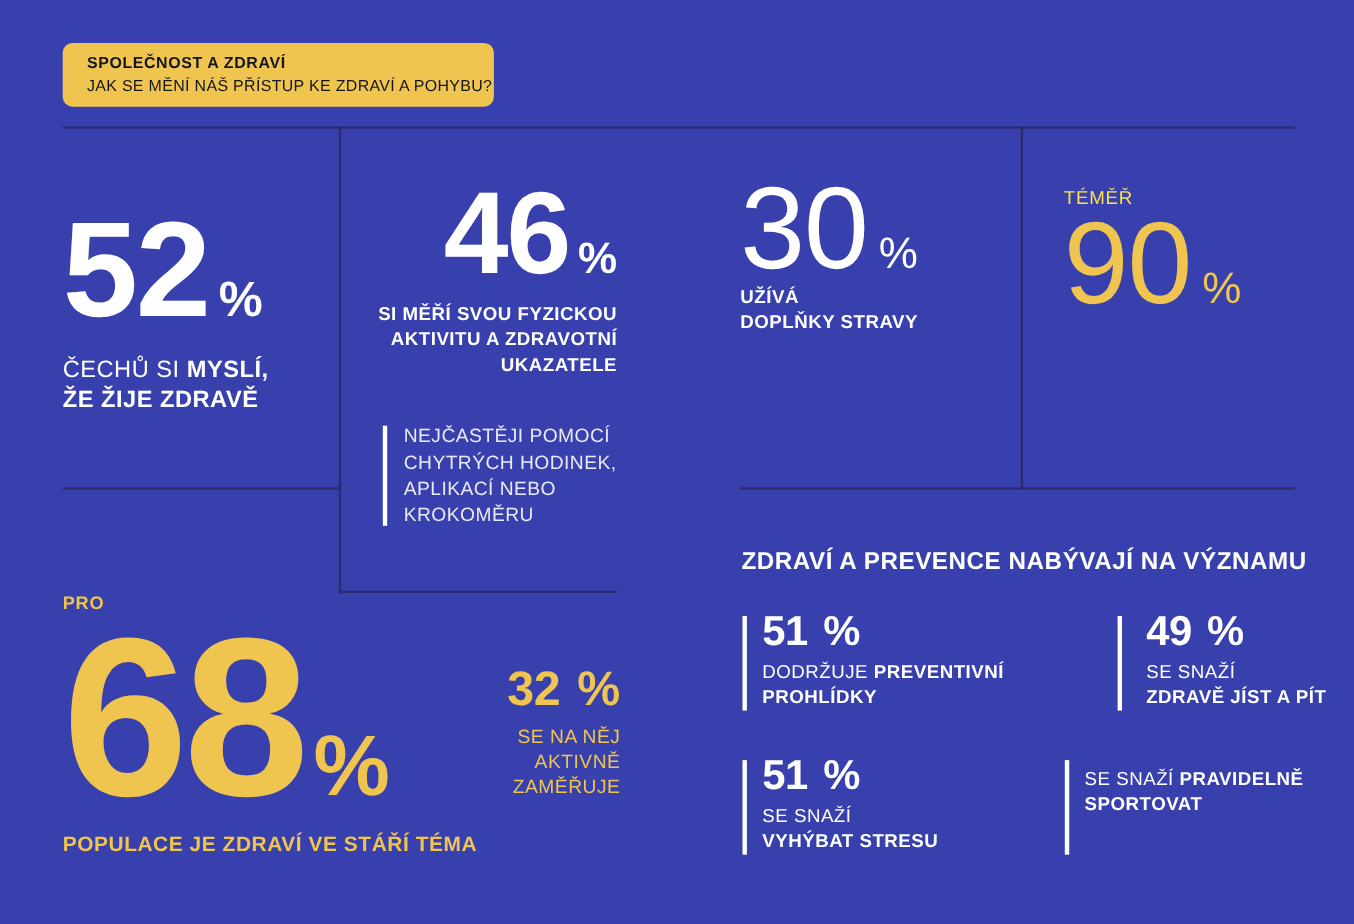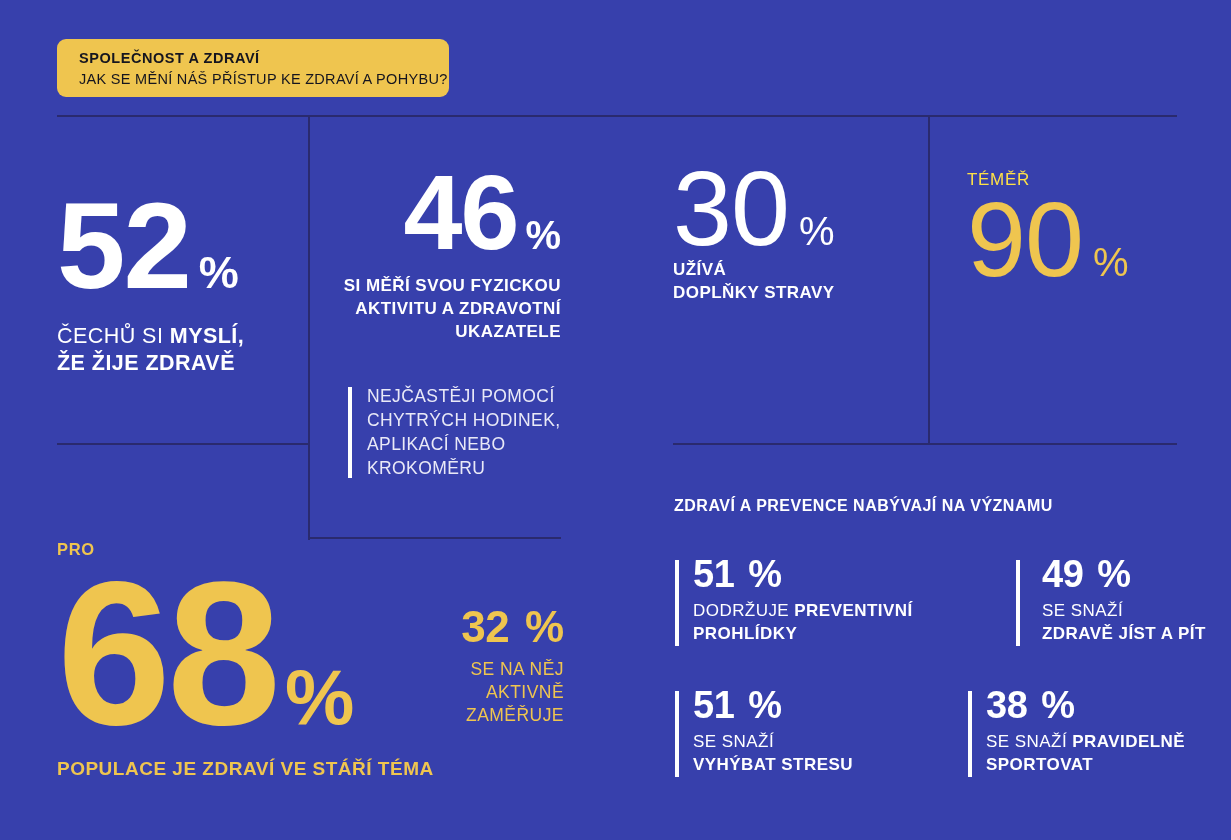--- a/index.html
+++ b/index.html
@@ -109,21 +109,21 @@
   
   #c32 { left:432px; top:608px; width:132px; text-align:right; }
   #c32 .num { font-size:44px; font-weight:bold; letter-spacing:-.5px; }
   #c32 .num .pct { font-size:44px; font-weight:bold; margin-left:4px; }
   #c32 .cap { font-size:17.5px; font-weight:300; color:#efc54f;
               margin-top:11px; line-height:1.32; }
 
   
   #sec-title {
     position:absolute; left:674px; top:497px;
-    font-size:16px; font-weight:bold; color:#ffffff;
+    font-size:22px; font-weight:bold; color:#ffffff;
     letter-spacing:.5px;
   }
   .mini { position:absolute; padding-left:18px; }
   .mini::before {
     content:""; position:absolute; left:0; top:2px;
     width:4px; height:86px; background:#ffffff;
   }
   .mini .num { font-size:38px; font-weight:bold; letter-spacing:-.5px; }
   .mini .num .pct { font-size:38px; font-weight:bold; margin-left:4px; }
   .mini .cap { font-size:17px; font-weight:300; margin-top:9px; line-height:1.3; }
@@ -201,17 +201,16 @@
     <div class="num"><span>49</span> <span class="pct">%</span></div>
     <div class="cap"><span>SE SNAŽÍ </span><br><b>ZDRAVĚ JÍST A PÍT</b></div>
   </div>
 
   <div class="mini" id="m3">
     <div class="num"><span>51</span> <span class="pct">%</span></div>
     <div class="cap"><span>SE SNAŽÍ </span><br><b>VYHÝBAT STRESU</b></div>
   </div>
 
   <div class="mini" id="m4">
-    <div class="num"><span>38</span> <span class="pct">%</span></div>
     <div class="cap"><span>SE SNAŽÍ </span><b>PRAVIDELNĚ SPORTOVAT</b></div>
   </div>
 
 </div>
 
 </body></html>

